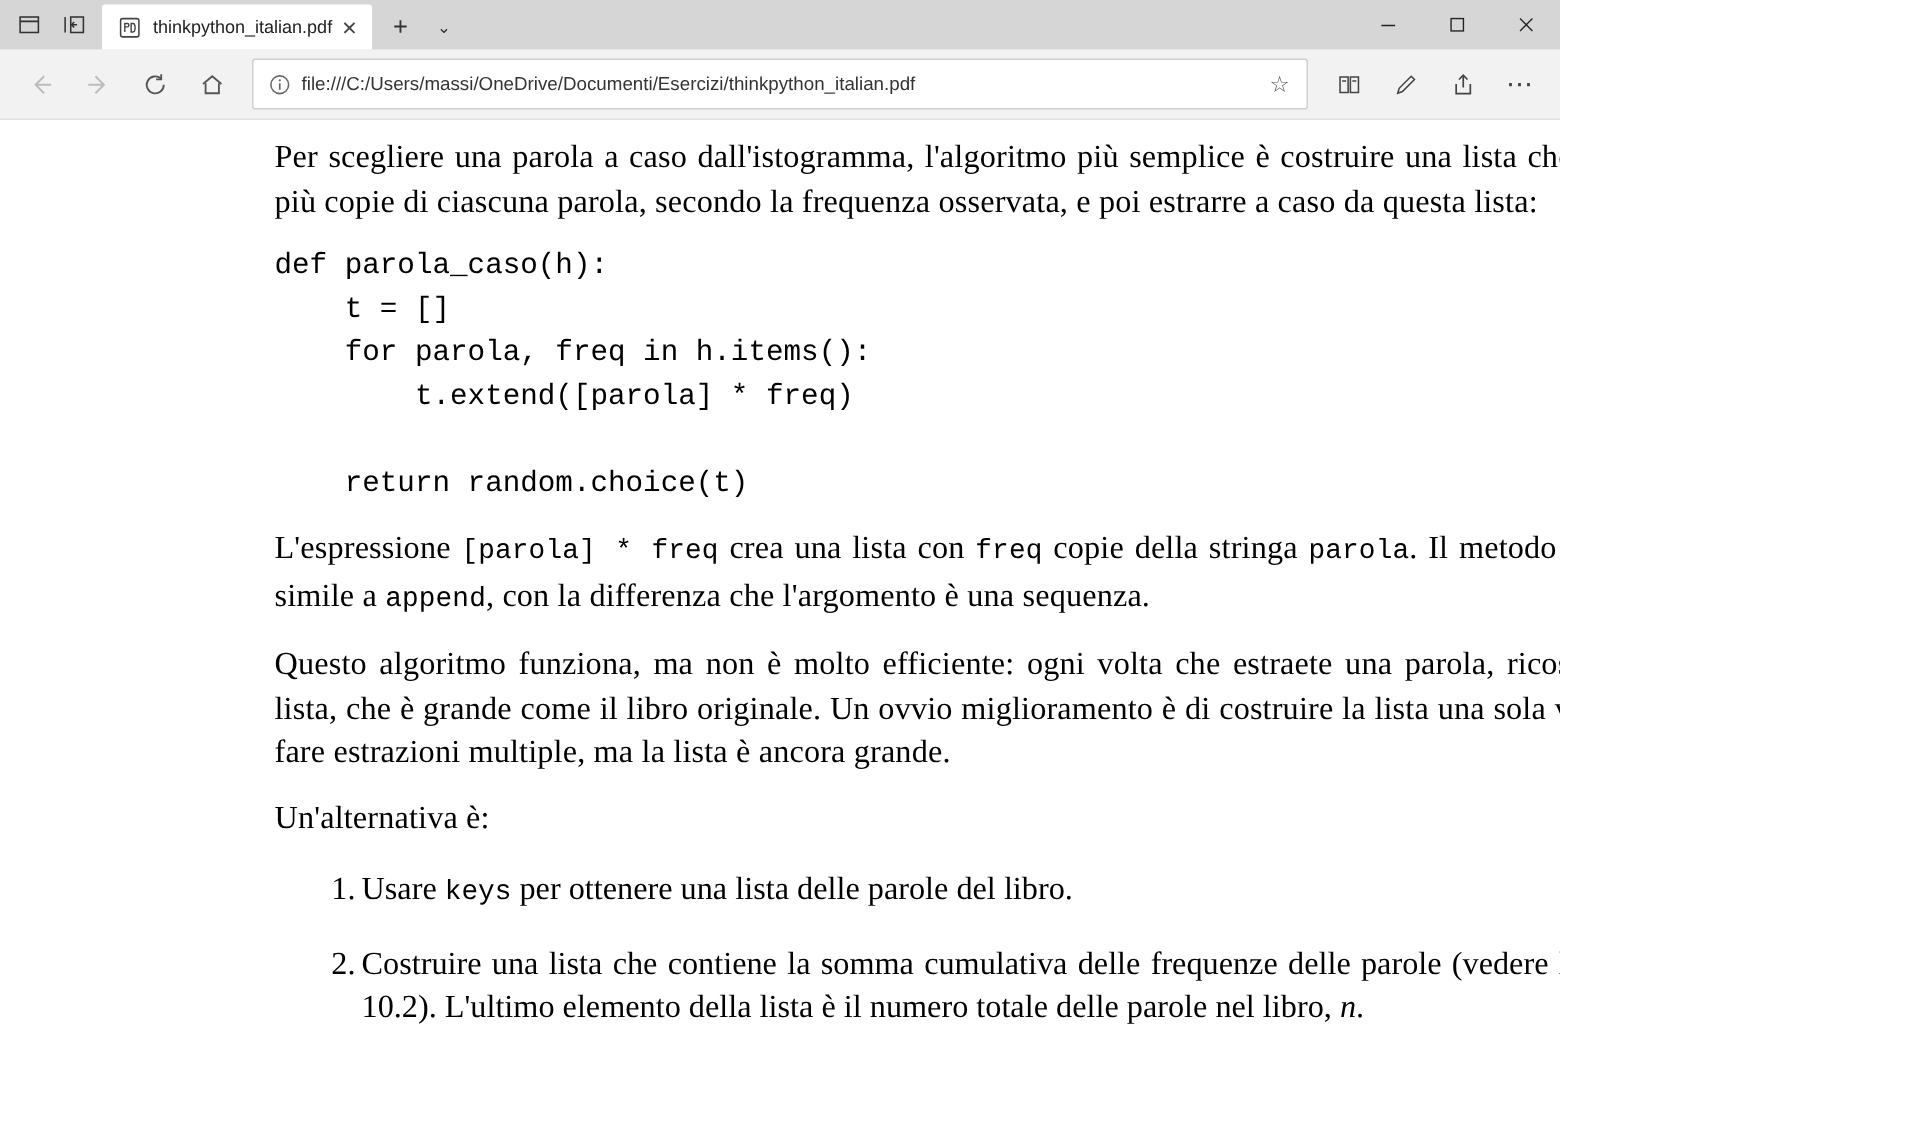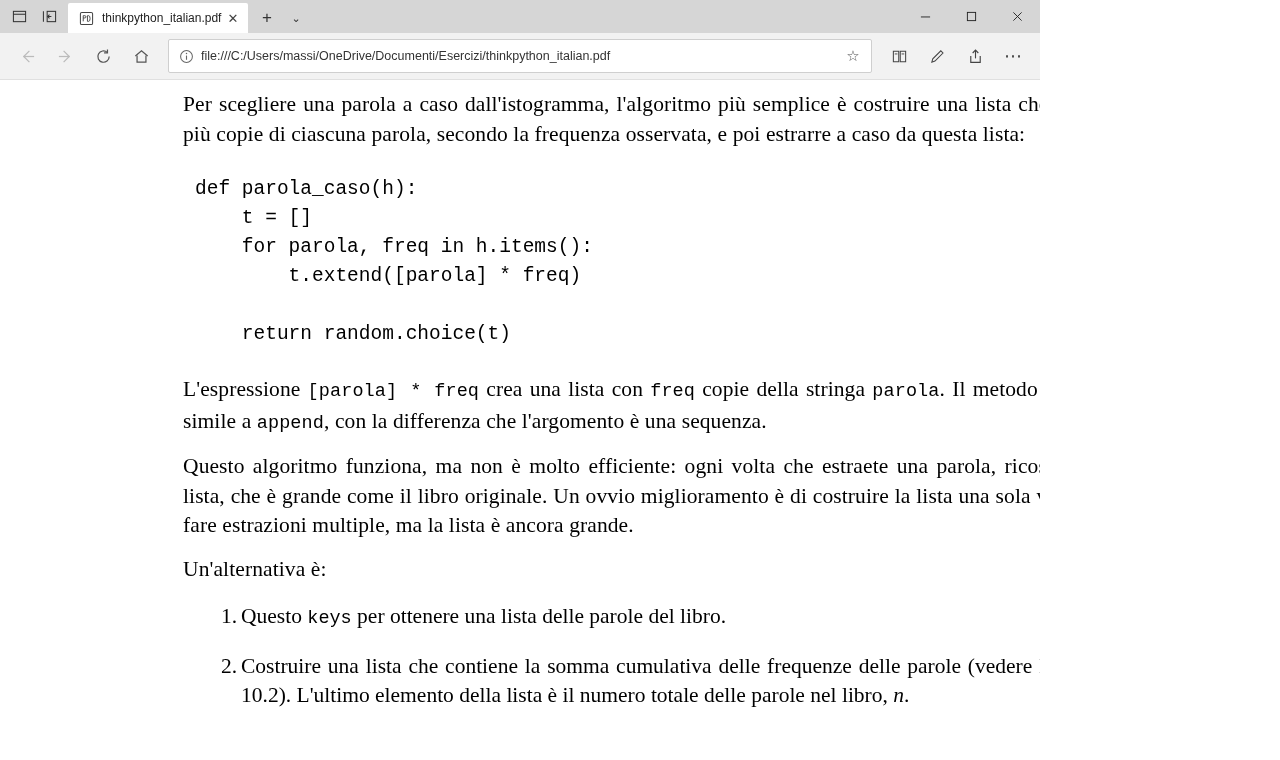--- a/index.html
+++ b/index.html
@@ -231,21 +231,21 @@
     letter-spacing: 0.1px;
   }
   .para.first { margin-top: 10px; }
   .gap { height: 14px; }
   .code {
     font-family: "Liberation Mono", monospace;
     font-size: 19.5px;
     line-height: 29px;
     white-space: pre;
     color: #000;
-    margin: 12px;
+    margin: 0;
   }
   .tt {
     font-family: Liberation Mono, monospace;
     font-size: 18.5px;
   }
   .ital { font-style: italic; }
 
   ol.enum {
     margin: 0;
     padding: 0;
@@ -427,21 +427,21 @@
         <div class="gap"></div>
 
         <p class="para">Questo algoritmo funziona, ma non è molto efficiente: ogni volta che estraete una parola, ricostruisce la lista, che è grande come il libro originale.  Un ovvio miglioramento è di costruire la lista una sola volta e poi fare estrazioni multiple, ma la lista è ancora grande.</p>
 
         <div class="gap"></div>
 
         <p class="para">Un'alternativa è:</p>
 
         <ol class="enum">
           <li>
-            <span class="num">1.</span><span>Questo </span><span class="tt">keys</span><span> per ottenere una lista delle parole del libro.</span>
+            <span class="num">1.</span><span>Usare </span><span class="tt">keys</span><span> per ottenere una lista delle parole del libro.</span>
           </li>
           <li>
             <span class="num">2.</span><span>Costruire una lista che contiene la somma cumulativa delle frequenze delle parole (vedere l'Esercizio 10.2).  L'ultimo elemento della lista è il numero totale delle parole nel libro, </span><span class="ital">n</span><span>.</span>
           </li>
         </ol>
 
       </div>
 
       <div class="scrollbar">
         <div class="thumb"></div>

